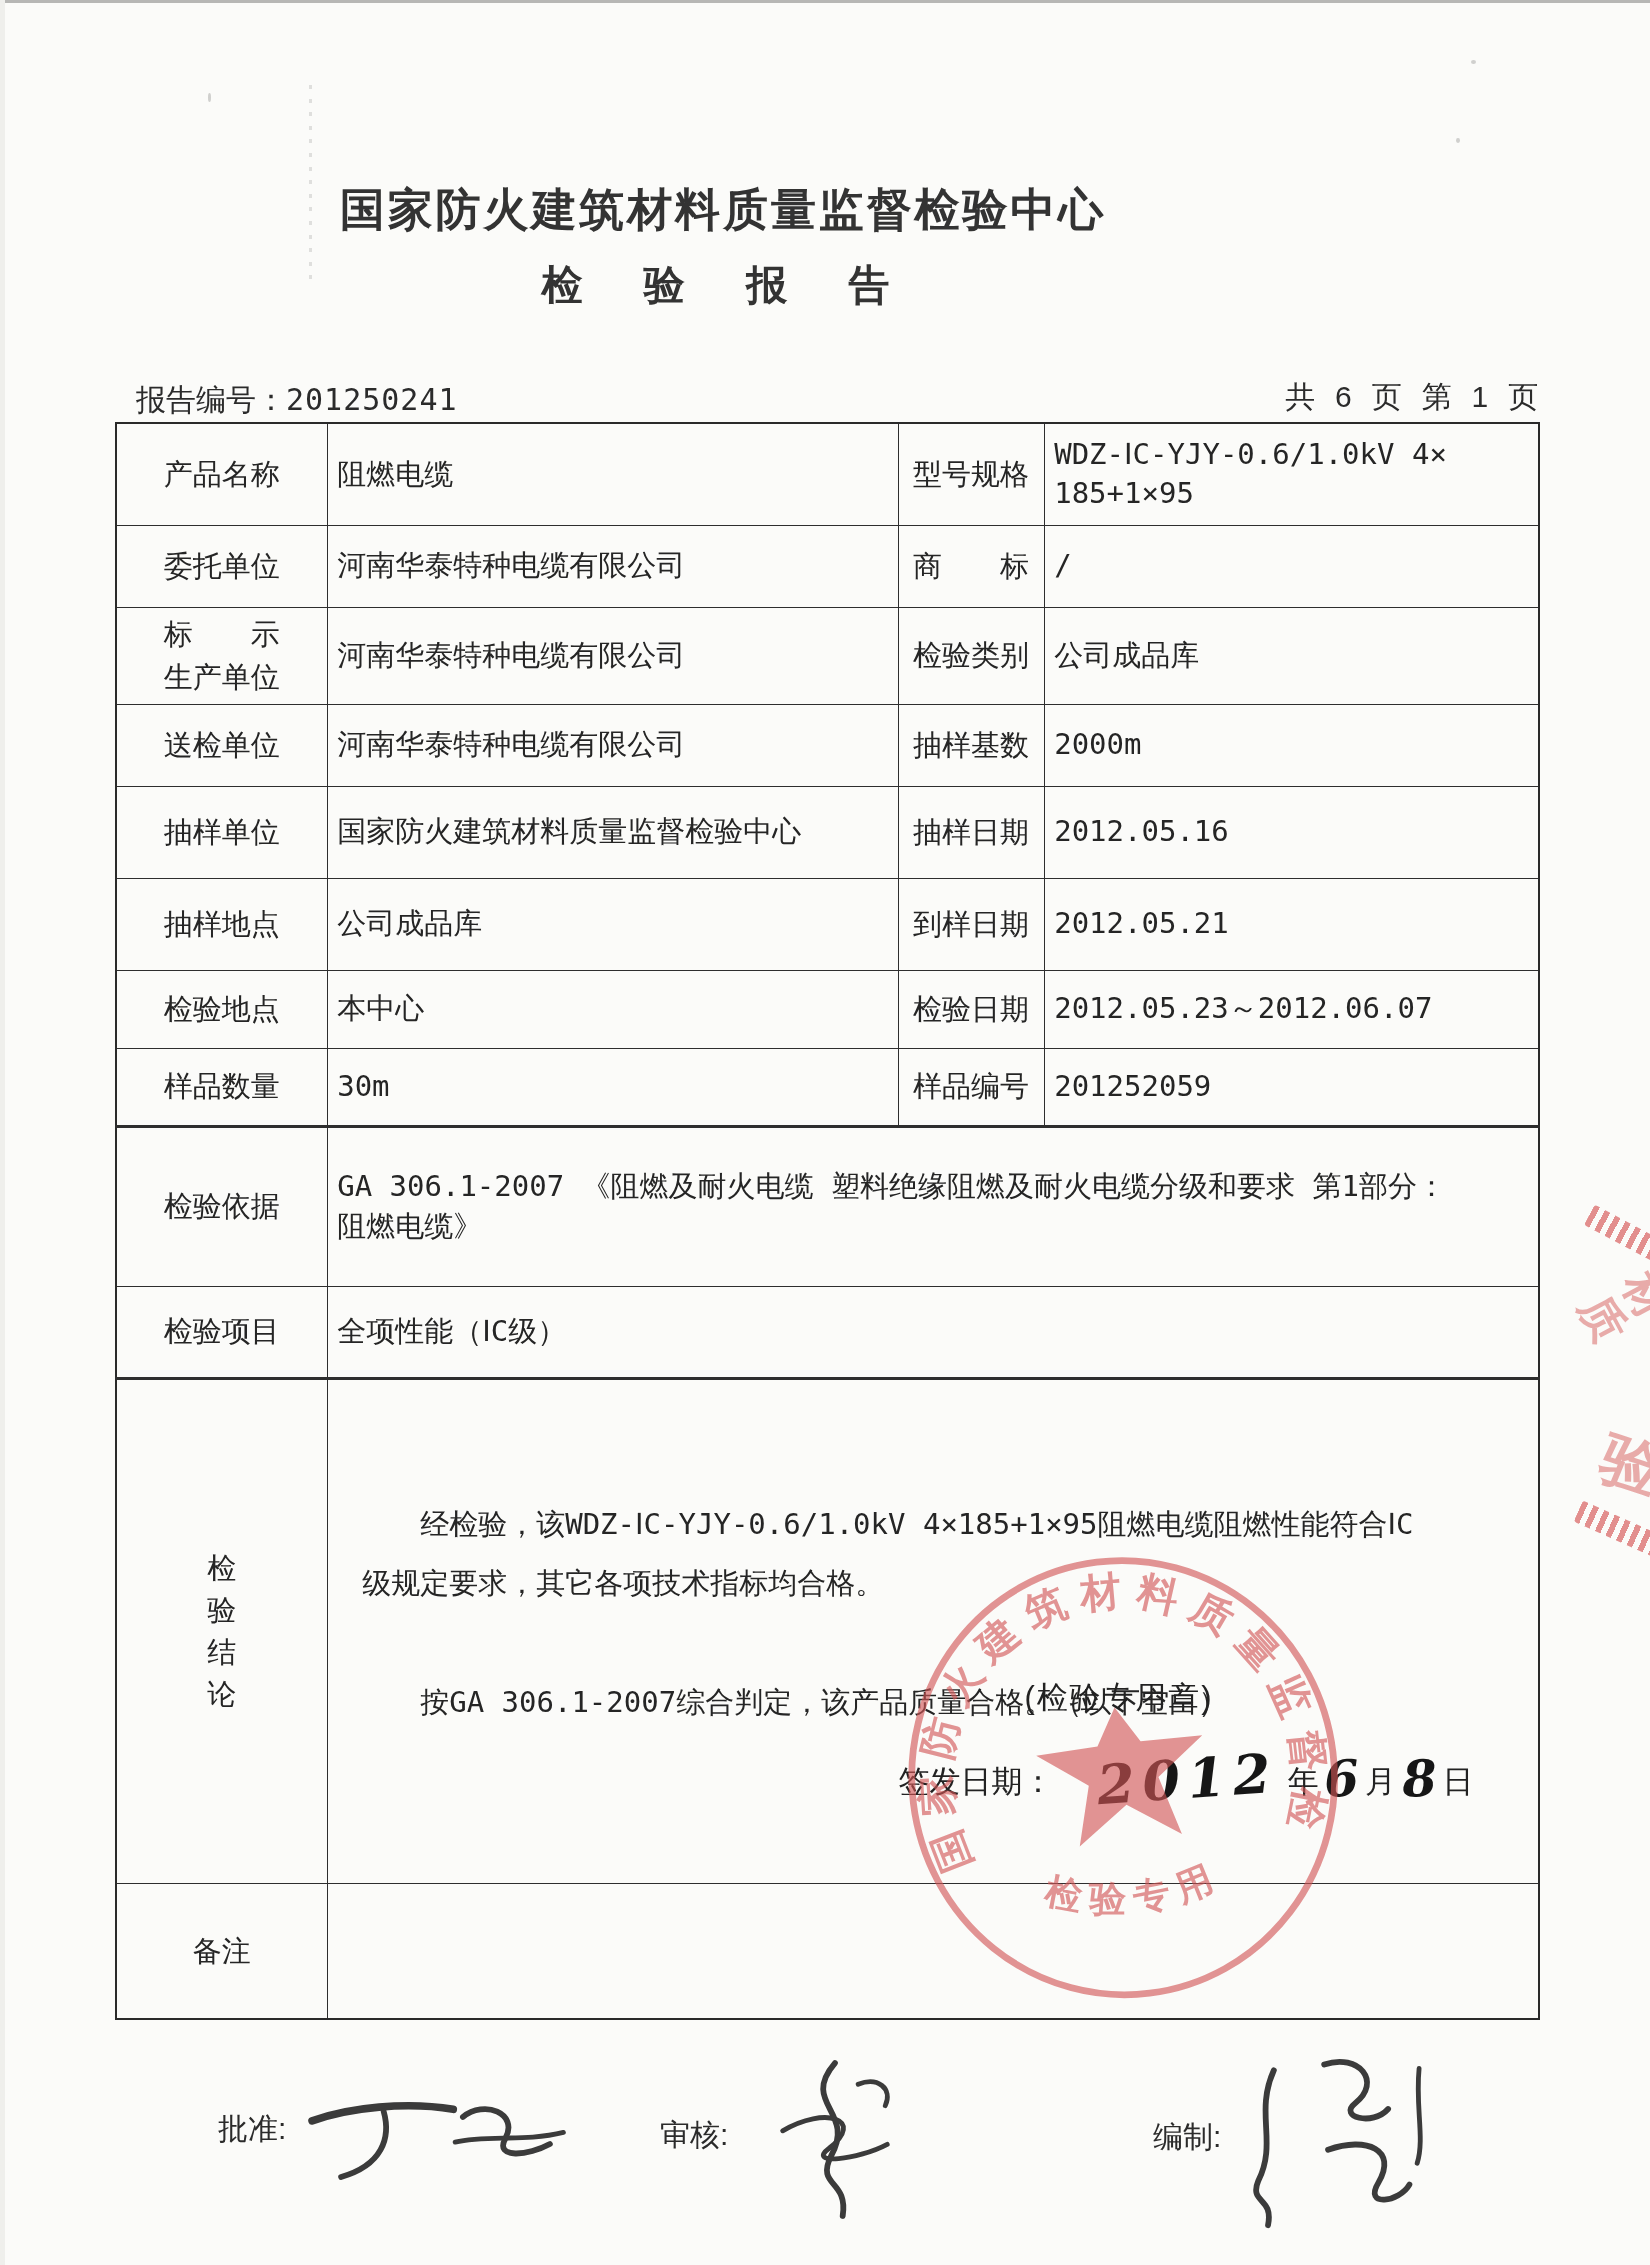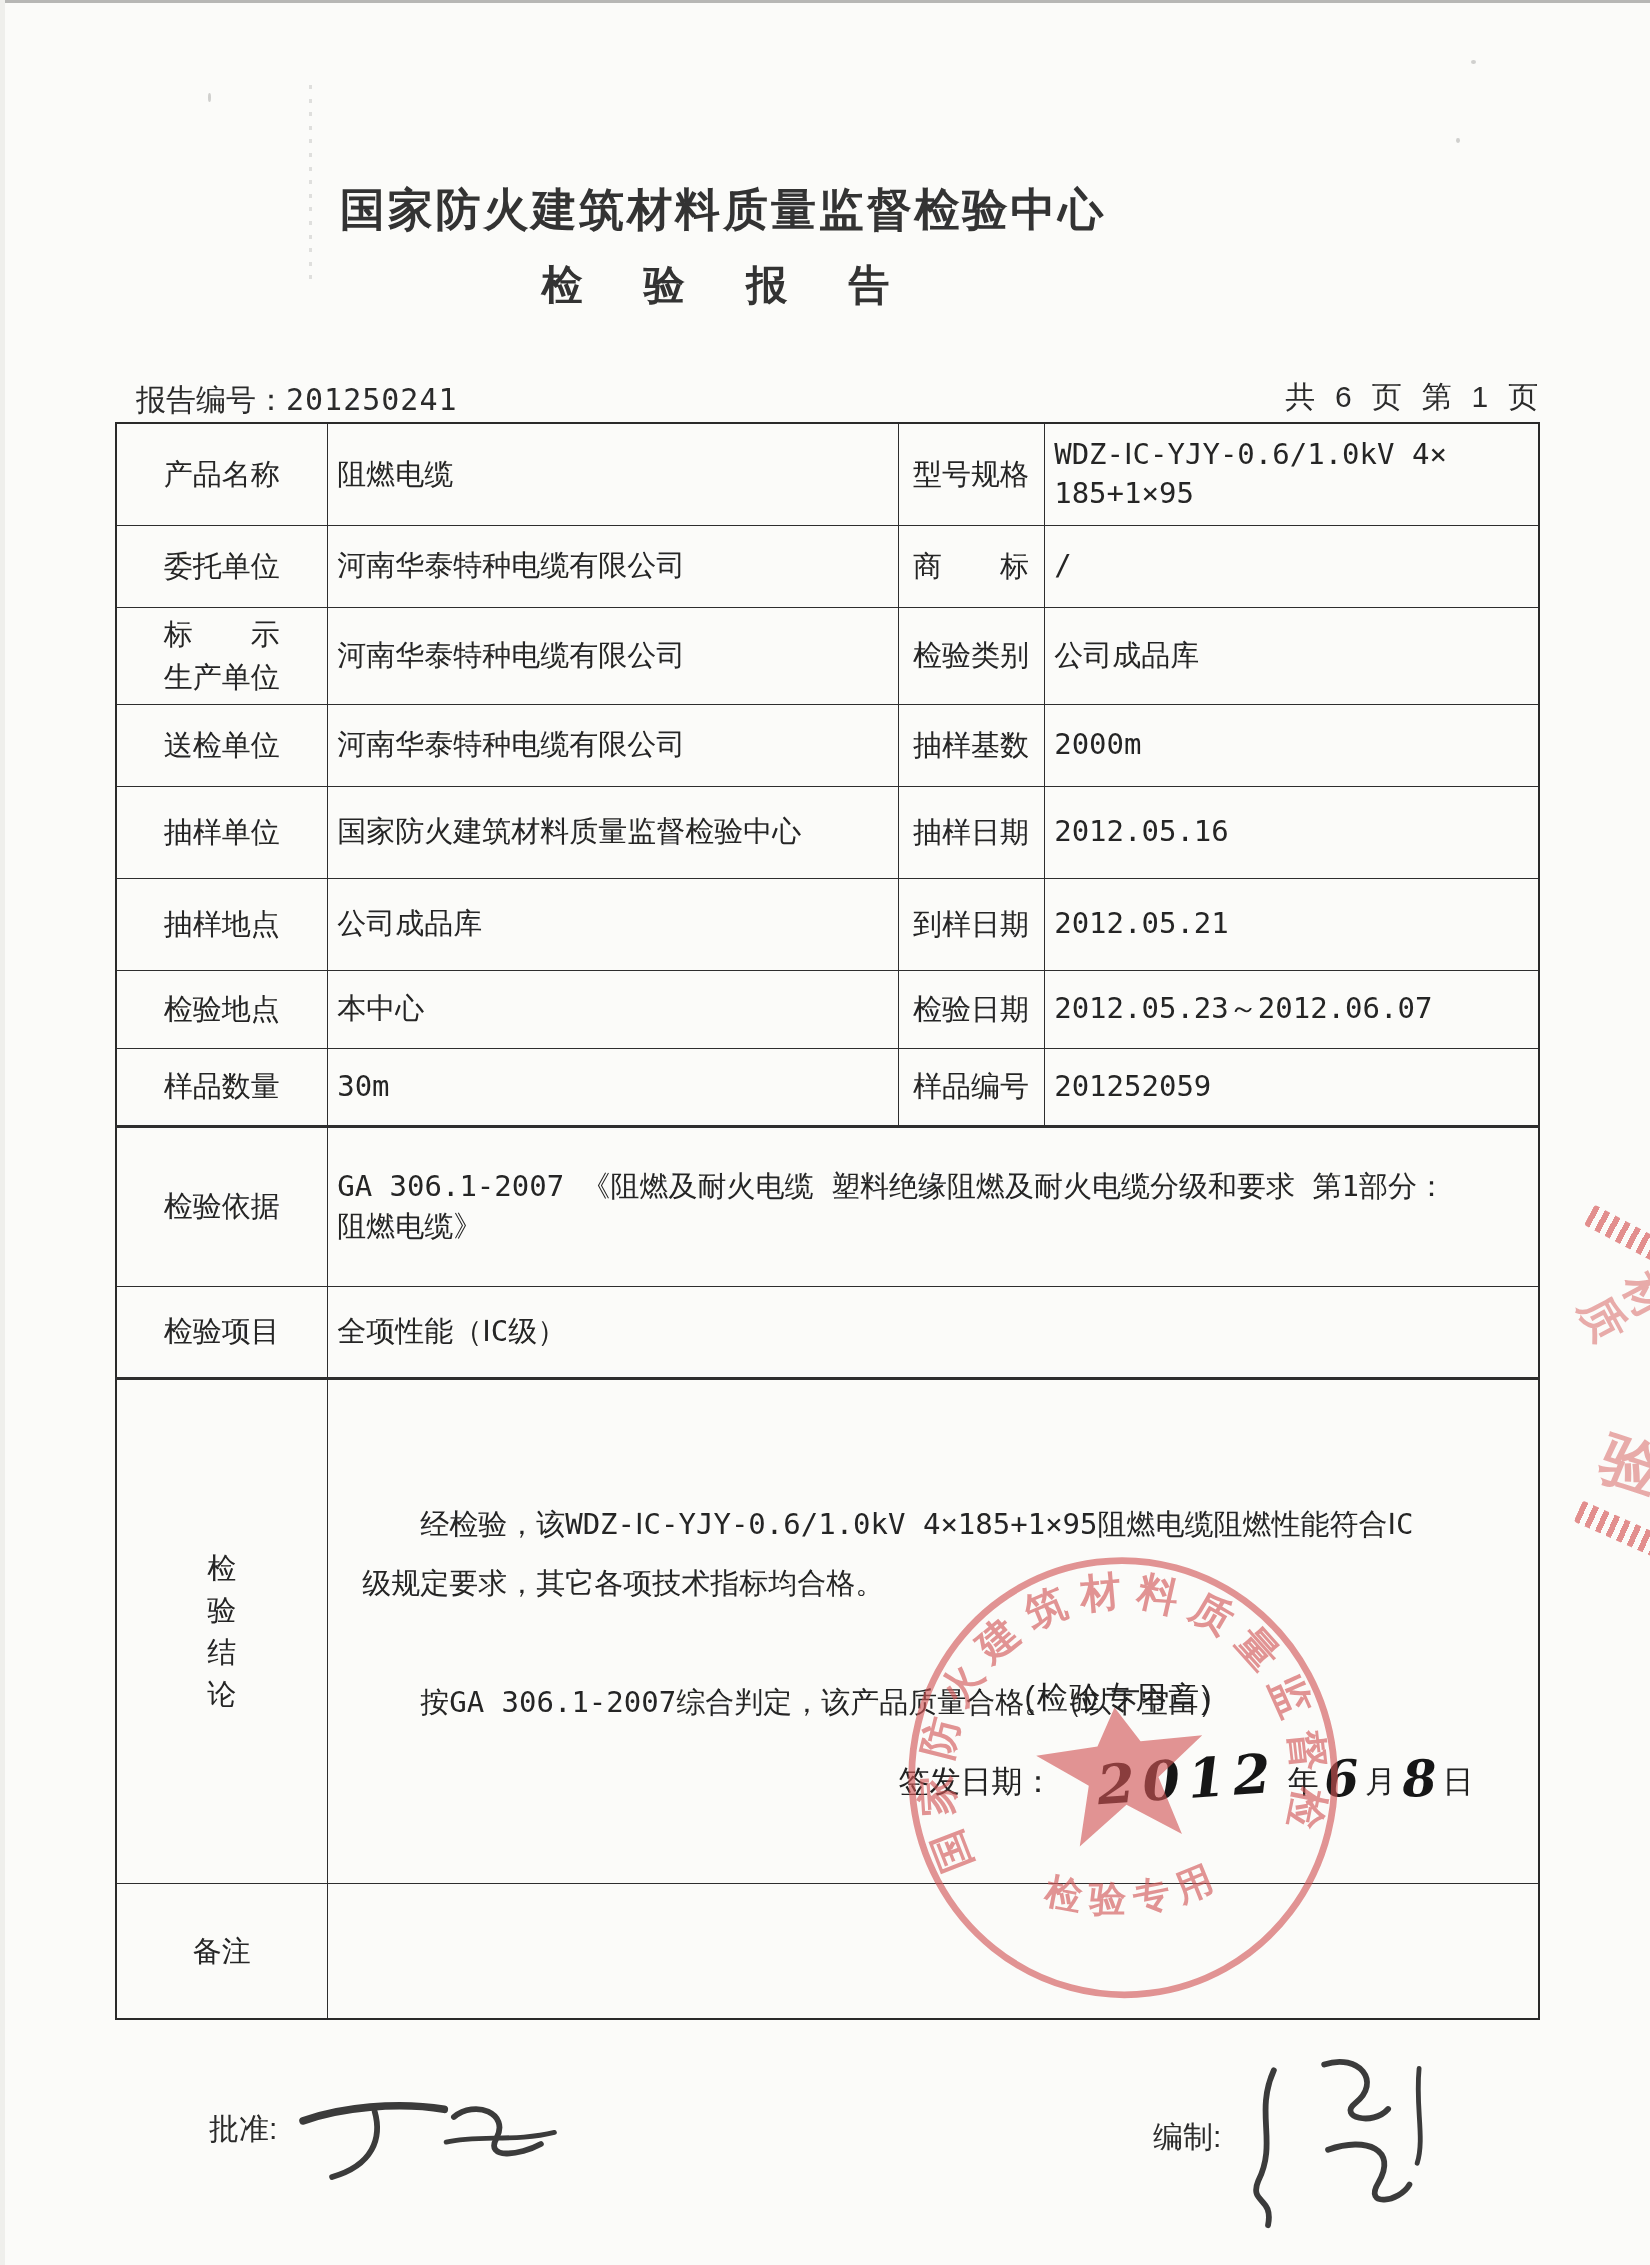--- a/index.html
+++ b/index.html
@@ -203,27 +203,35 @@
         <textPath href="#botPath" startOffset="12">检验专用章</textPath>
       </text>
     </svg>
   </div>
 
   <div class="red-bar" style="left:1584px;top:1225px;width:93px;transform:rotate(28deg);"></div>
   <div class="red-frag" style="left:1599px;top:1263px;font-size:45px;transform:rotate(62deg);width:58px;line-height:1.1;">材质</div>
   <div class="red-frag" style="left:1601px;top:1425px;font-size:60px;transform:rotate(18deg);">验</div>
   <div class="red-bar" style="left:1574px;top:1520px;width:101px;transform:rotate(24deg);"></div>
 
-  <div class="foot-item" style="left:209px;top:2088px;">
+  <div class="foot-item" style="left:218px;top:2088px;">
     <span class="foot-label">批准:</span>
     <svg class="sig" width="291" height="116" viewBox="0 0 300 120">
       <path d="M12 34 C50 20 110 14 158 22" stroke-width="8"></path>
       <path d="M86 24 C94 52 84 80 42 92" stroke-width="6"></path>
       <path d="M168 30 C190 12 226 26 212 52 C200 74 236 70 258 58" stroke-width="6"></path>
       <path d="M160 56 C192 48 232 56 272 46" stroke-width="5"></path>
+    </svg>
+  </div>
+  <div class="foot-item" style="left:660px;top:2094px;">
+    <span class="foot-label">审核:</span>
+    <svg class="sig" width="213" height="170" viewBox="0 0 220 175" style="margin-top:-39px;">
+      <path d="M96 8 C60 50 118 58 92 104 C76 136 110 128 104 166" stroke-width="6"></path>
+      <path d="M42 78 C86 52 128 66 90 96 C66 114 120 108 150 92" stroke-width="5"></path>
+      <path d="M120 30 C140 22 156 34 148 52" stroke-width="5"></path>
     </svg>
   </div>
   <div class="foot-item" style="left:1133px;top:2096px;margin-left:20px;">
     <span class="foot-label">编制:</span>
     <svg class="sig" width="252" height="184" viewBox="0 0 260 190" style="margin-top:-47px;">
       <path d="M40 22 C20 66 44 96 24 136 C14 160 40 152 34 182" stroke-width="6"></path>
       <path d="M92 16 C128 4 152 34 124 56 C106 70 142 80 158 62" stroke-width="6"></path>
       <path d="M96 104 C136 90 168 104 148 138 C132 164 170 158 180 140" stroke-width="6"></path>
       <path d="M190 20 C186 60 196 92 188 118" stroke-width="5"></path>
     </svg>

